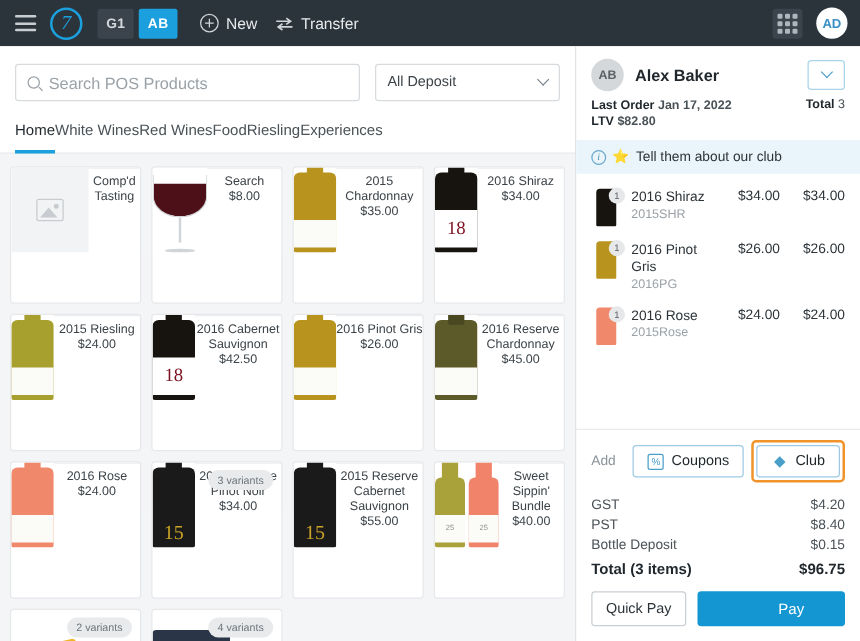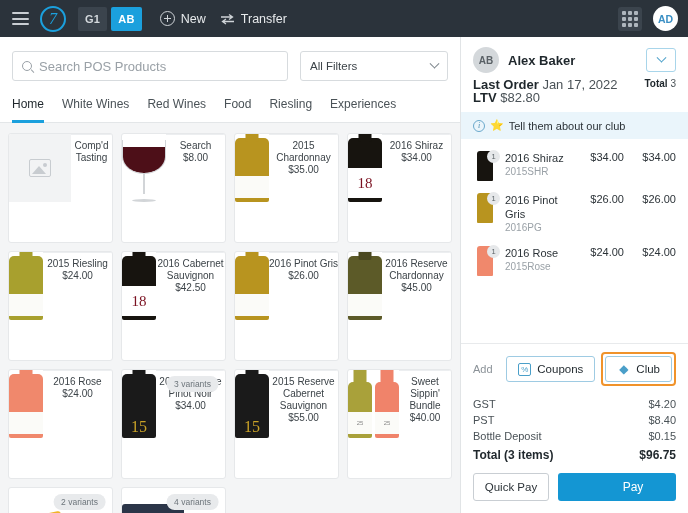--- a/index.html
+++ b/index.html
@@ -67,21 +67,21 @@
   .mag { width: 10px; height: 10px; border: 1.4px solid #9aa1a7; border-radius: 50%;
     position: relative; flex: 0 0 auto; }
   .mag:after { content:""; position:absolute; width:1.4px; height:4px; background:#9aa1a7;
     right:-2px; bottom:-3px; transform: rotate(-45deg); }
   .filter-box { width: 148px; height: 30px; border: 1px solid #d7dbde; border-radius: 3px;
     display: flex; align-items: center; justify-content: space-between;
     padding: 0 9px; font-size: 11.5px; color: #3c4348; cursor: pointer; }
   .chev { width: 7px; height: 7px; border-right: 1.4px solid #7b848b;
     border-bottom: 1.4px solid #7b848b; transform: rotate(45deg) translate(-2px,-2px); }
 
-  .tabs { display: flex; gap: 18px; padding: 0 12px; border-bottom: 1px solid #e3e6e8; }
+  .tabs { display: flex; padding: 0 12px; border-bottom: 1px solid #e3e6e8; }
   .tab { font-size: 12px; color: #4a5257; padding: 6px 0 9px 0; cursor: pointer;
     border-bottom: 3px solid transparent; margin-bottom: -1px; }
   .tab.active { color: #1f272c; border-bottom-color: #1ba0dd; }
 
   .grid-wrap { flex: 1; overflow: hidden; padding: 10px 8px 0 8px; background: #f4f5f6; }
   .pgrid { display: grid; grid-template-columns: repeat(4, 1fr); gap: 8px; }
   .pcard { background: #fff; border: 1px solid #e6e8ea; border-radius: 3px;
     height: 110px; display: flex; flex-direction: row; overflow: hidden;
     position: relative; cursor: pointer; }
   .pimg { height: 68px; display: flex; align-items: flex-end; justify-content: center;
@@ -133,21 +133,21 @@
   .cust { padding: 10px 12px 8px 12px; }
   .cust-top { display: flex; align-items: center; }
   .cust-av { width: 26px; height: 26px; border-radius: 50%; background: #d4d8db;
     color: #5a6166; font-size: 10px; font-weight: bold; display: flex;
     align-items: center; justify-content: center; margin-right: 9px; }
   .cust-name { font-size: 13px; color: #1f272c; font-weight: bold; flex: 1; }
   .chev-btn { width: 30px; height: 24px; border: 1px solid #a8d5ea; border-radius: 3px;
     display: flex; align-items: center; justify-content: center; cursor: pointer; }
   .chev-btn .chev { border-color: #4a9fc9; }
   .cust-meta { display: flex; align-items: flex-start; margin-top: 5px; }
-  .cust-meta-l { flex: 1; font-size: 13px; color: #4a5257; line-height: 13px; }
+  .cust-meta-l { flex: 1; font-size: 10px; color: #4a5257; line-height: 13px; font-weight: bold; }
   .cust-meta-l b { color: #1f272c; }
   .cust-total { font-size: 10px; color: #4a5257; }
   .cust-total b { color: #1f272c; }
 
   .banner { background: #eaf5fb; display: flex; align-items: center; gap: 5px;
     padding: 7px 12px; font-size: 11px; color: #2c3338; }
   .i-ico { width: 12px; height: 12px; border: 1.2px solid #6aa9cc; border-radius: 50%;
     color: #4a8cb0; font-size: 8px; font-style: italic; display: flex;
     align-items: center; justify-content: center; font-family: "Liberation Serif", serif; }
 
@@ -239,21 +239,21 @@
 
   <div class="body">
 
     <div class="left">
       <div class="searchrow">
         <div class="search-box">
           <span class="mag"></span>
           <input type="text" placeholder="Search POS Products" style="">
         </div>
         <div class="filter-box">
-          <span>All Filters</span>
+          <span>All Deposit</span>
           <span class="chev"></span>
         </div>
       </div>
 
       <div class="tabs" id="cat-tabs">
           <div class="tab active">Home</div>
           <div class="tab">White Wines</div>
           <div class="tab">Red Wines</div>
           <div class="tab">Food</div>
           <div class="tab">Riesling</div>

